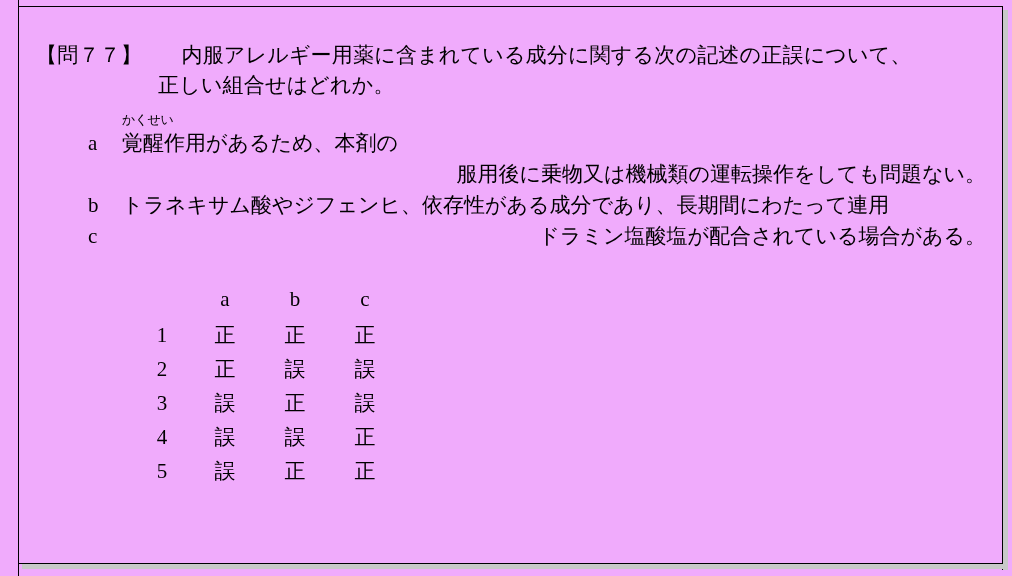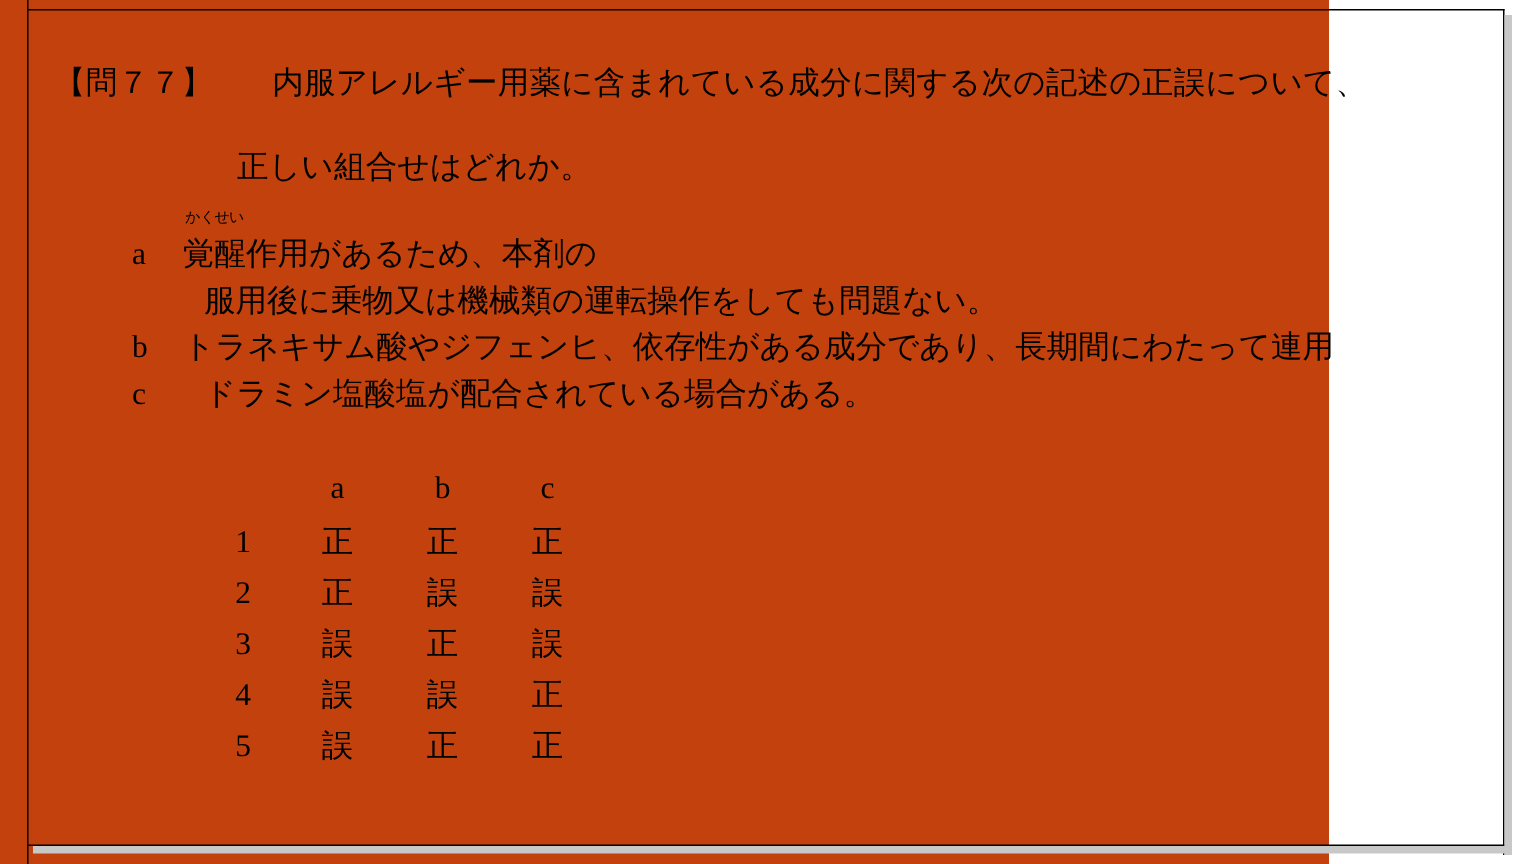--- a/index.html
+++ b/index.html
@@ -9,23 +9,23 @@
   }
   body {
     width: 1012px;
     height: 576px;
     font-family: "Liberation Serif", "DejaVu Serif", serif;
     color: #000000;
     overflow: hidden;
   }
   #page {
     position: relative;
-    width: 886px;
+    width: 1012px;
     height: 576px;
-    background: #c2410c;
+    background: #f0abfc;
     box-sizing: border-box;
   }
   
   #page-border-left {
     position: absolute;
     left: 18px;
     top: 0px;
     width: 1px;
     height: 576px;
     background: #000000;
@@ -74,21 +74,20 @@
     position: absolute;
     left: 36px;
     top: 32px;
     width: 950px;
   }
   .qline {
     font-size: 21px;
     line-height: 30px;
     white-space: nowrap;
     letter-spacing: 0.2px;
-    margin-top: 26px;
   }
   .q-head {
     margin-top: 8px;
   }
   .q-head-indent {
     padding-left: 122px;
   }
   .stmt-block {
     margin-top: 28px;
   }
@@ -105,32 +104,33 @@
   }
   .stmt-body {
     display: block;
     padding-left: 86px;
     white-space: nowrap;
   }
   .stmt-body .cont {
     display: block;
     padding-left: 14px;
     white-space: nowrap;
+    text-align: right;
   }
   .ruby-wrap {
     position: relative;
     display: inline-block;
   }
   .ruby-text {
     position: absolute;
     top: -13px;
     left: 0;
     width: 100%;
     text-align: center;
-    font-size: 10px;
+    font-size: 13px;
     line-height: 9px;
     letter-spacing: -0.5px;
   }
   table.answers {
     margin-top: 30px;
     margin-left: 98px;
     border-collapse: collapse;
   }
   table.answers td, table.answers th {
     font-size: 21px;

